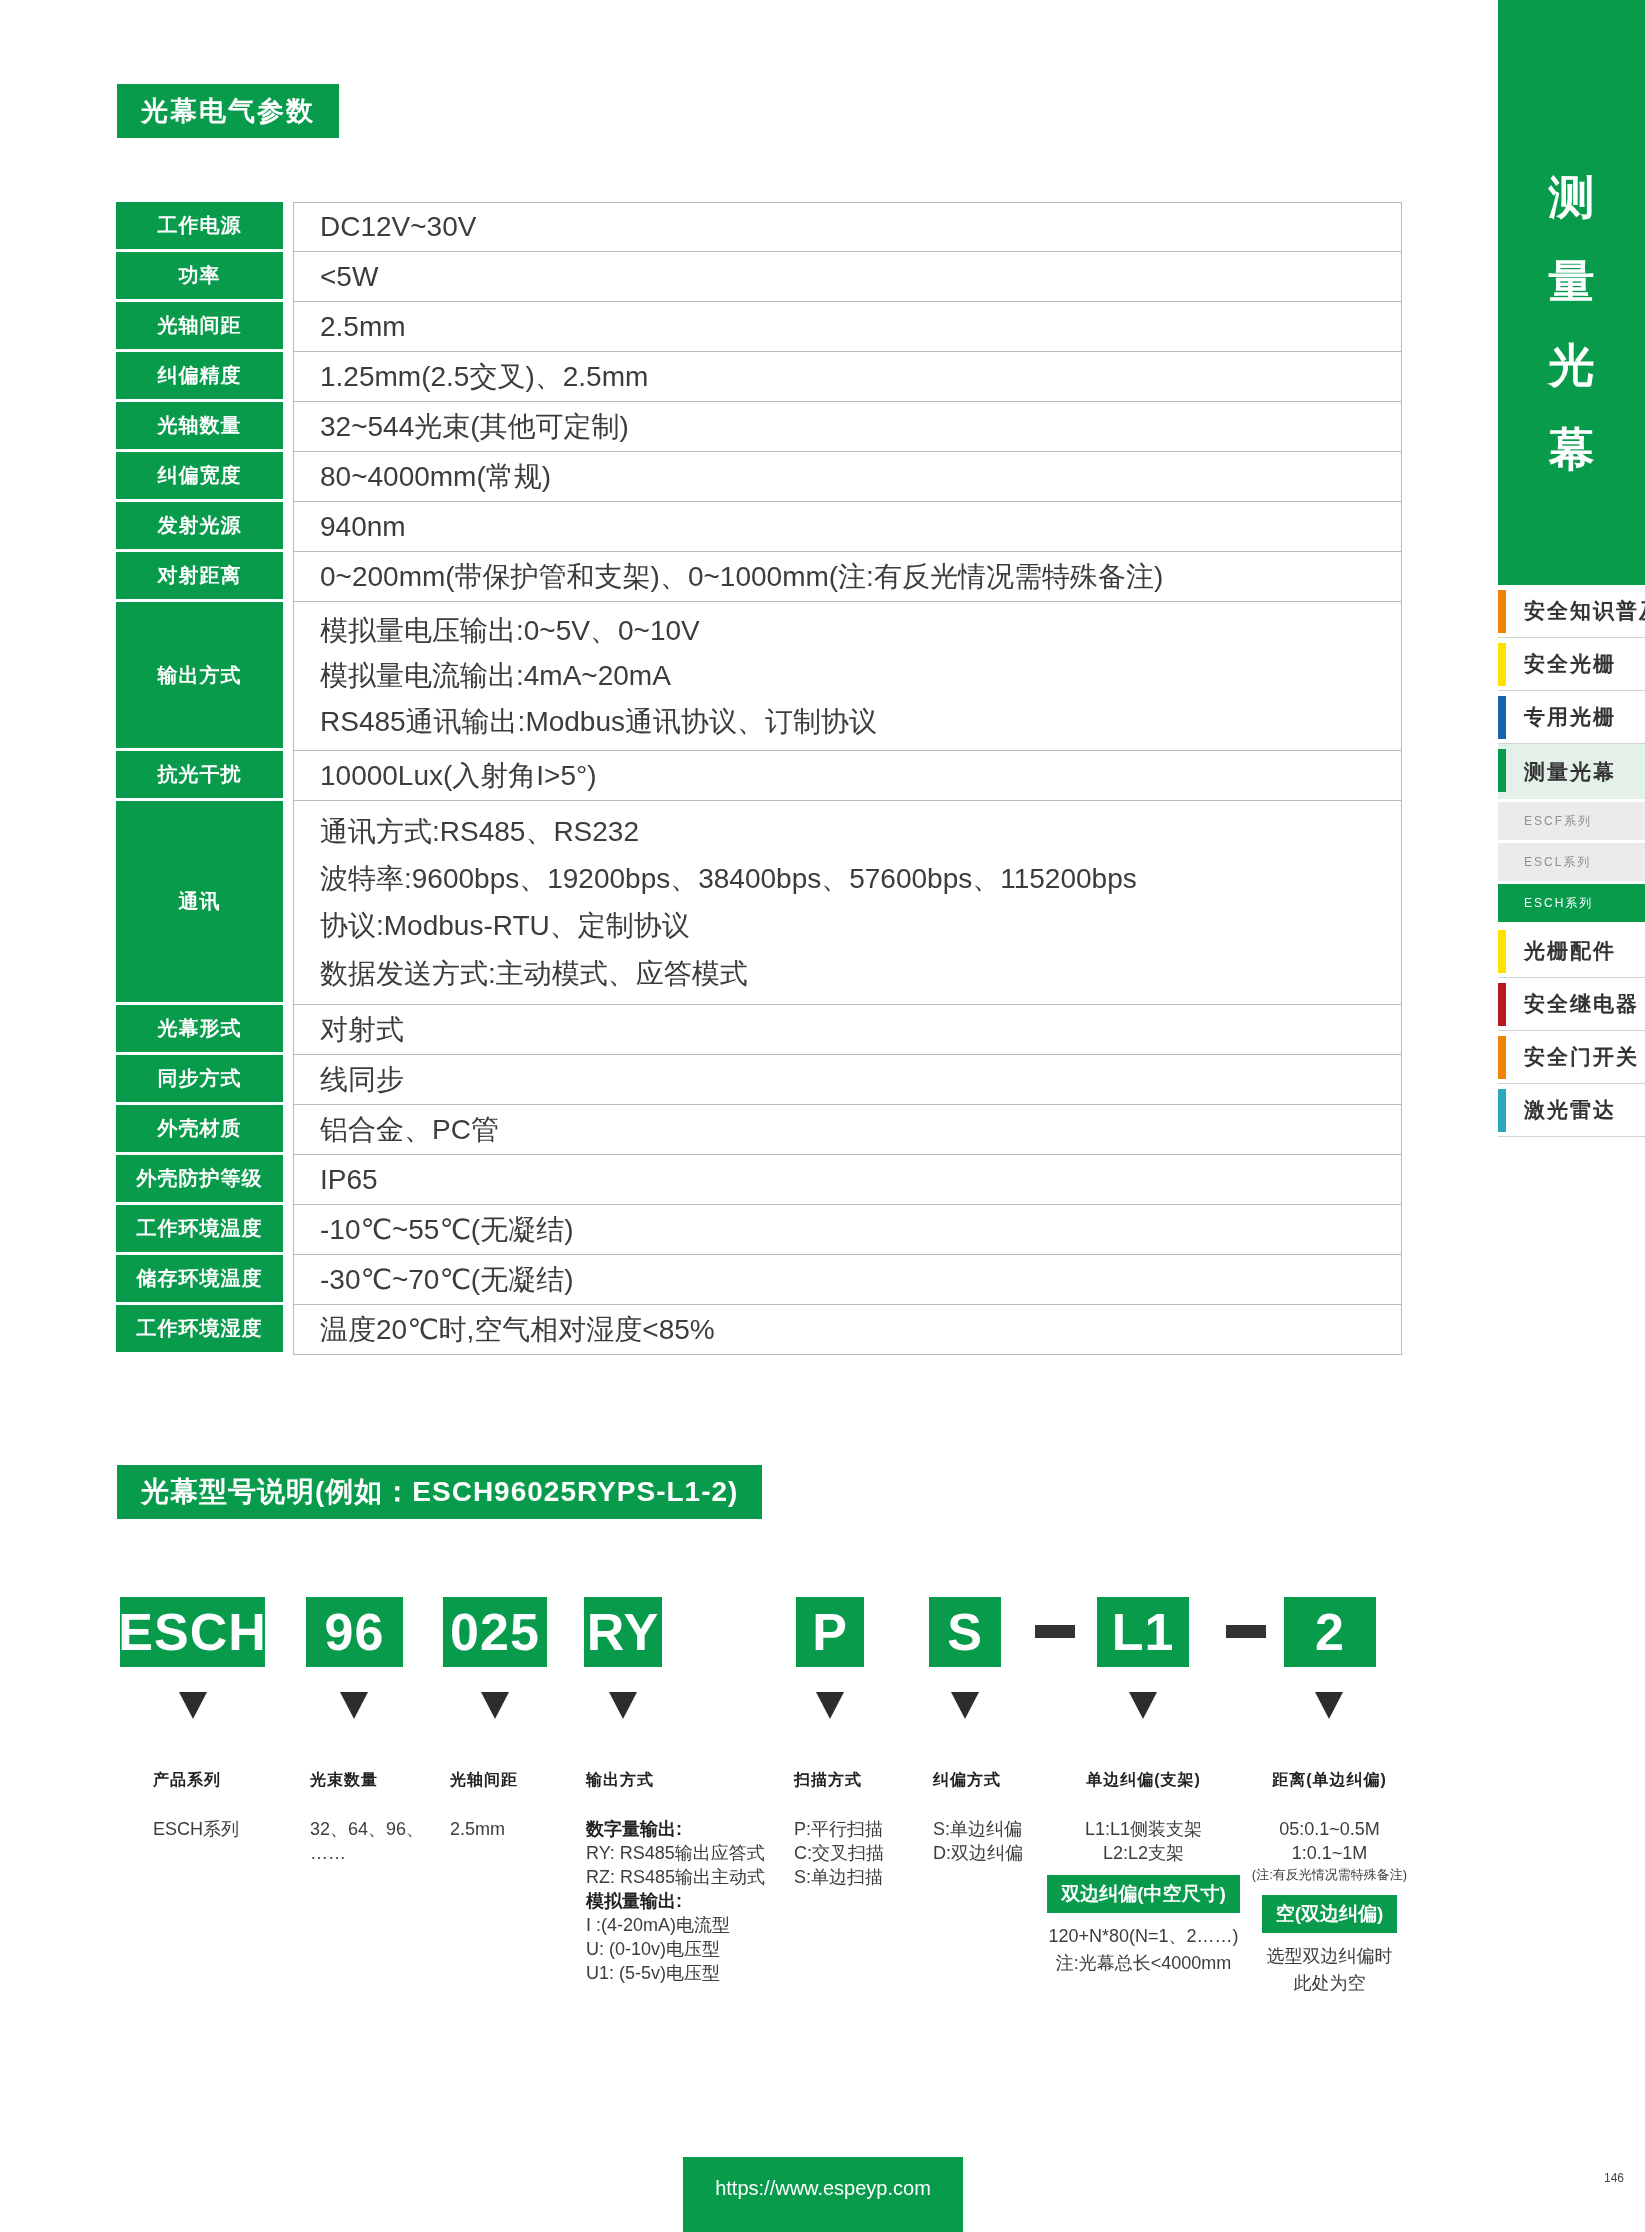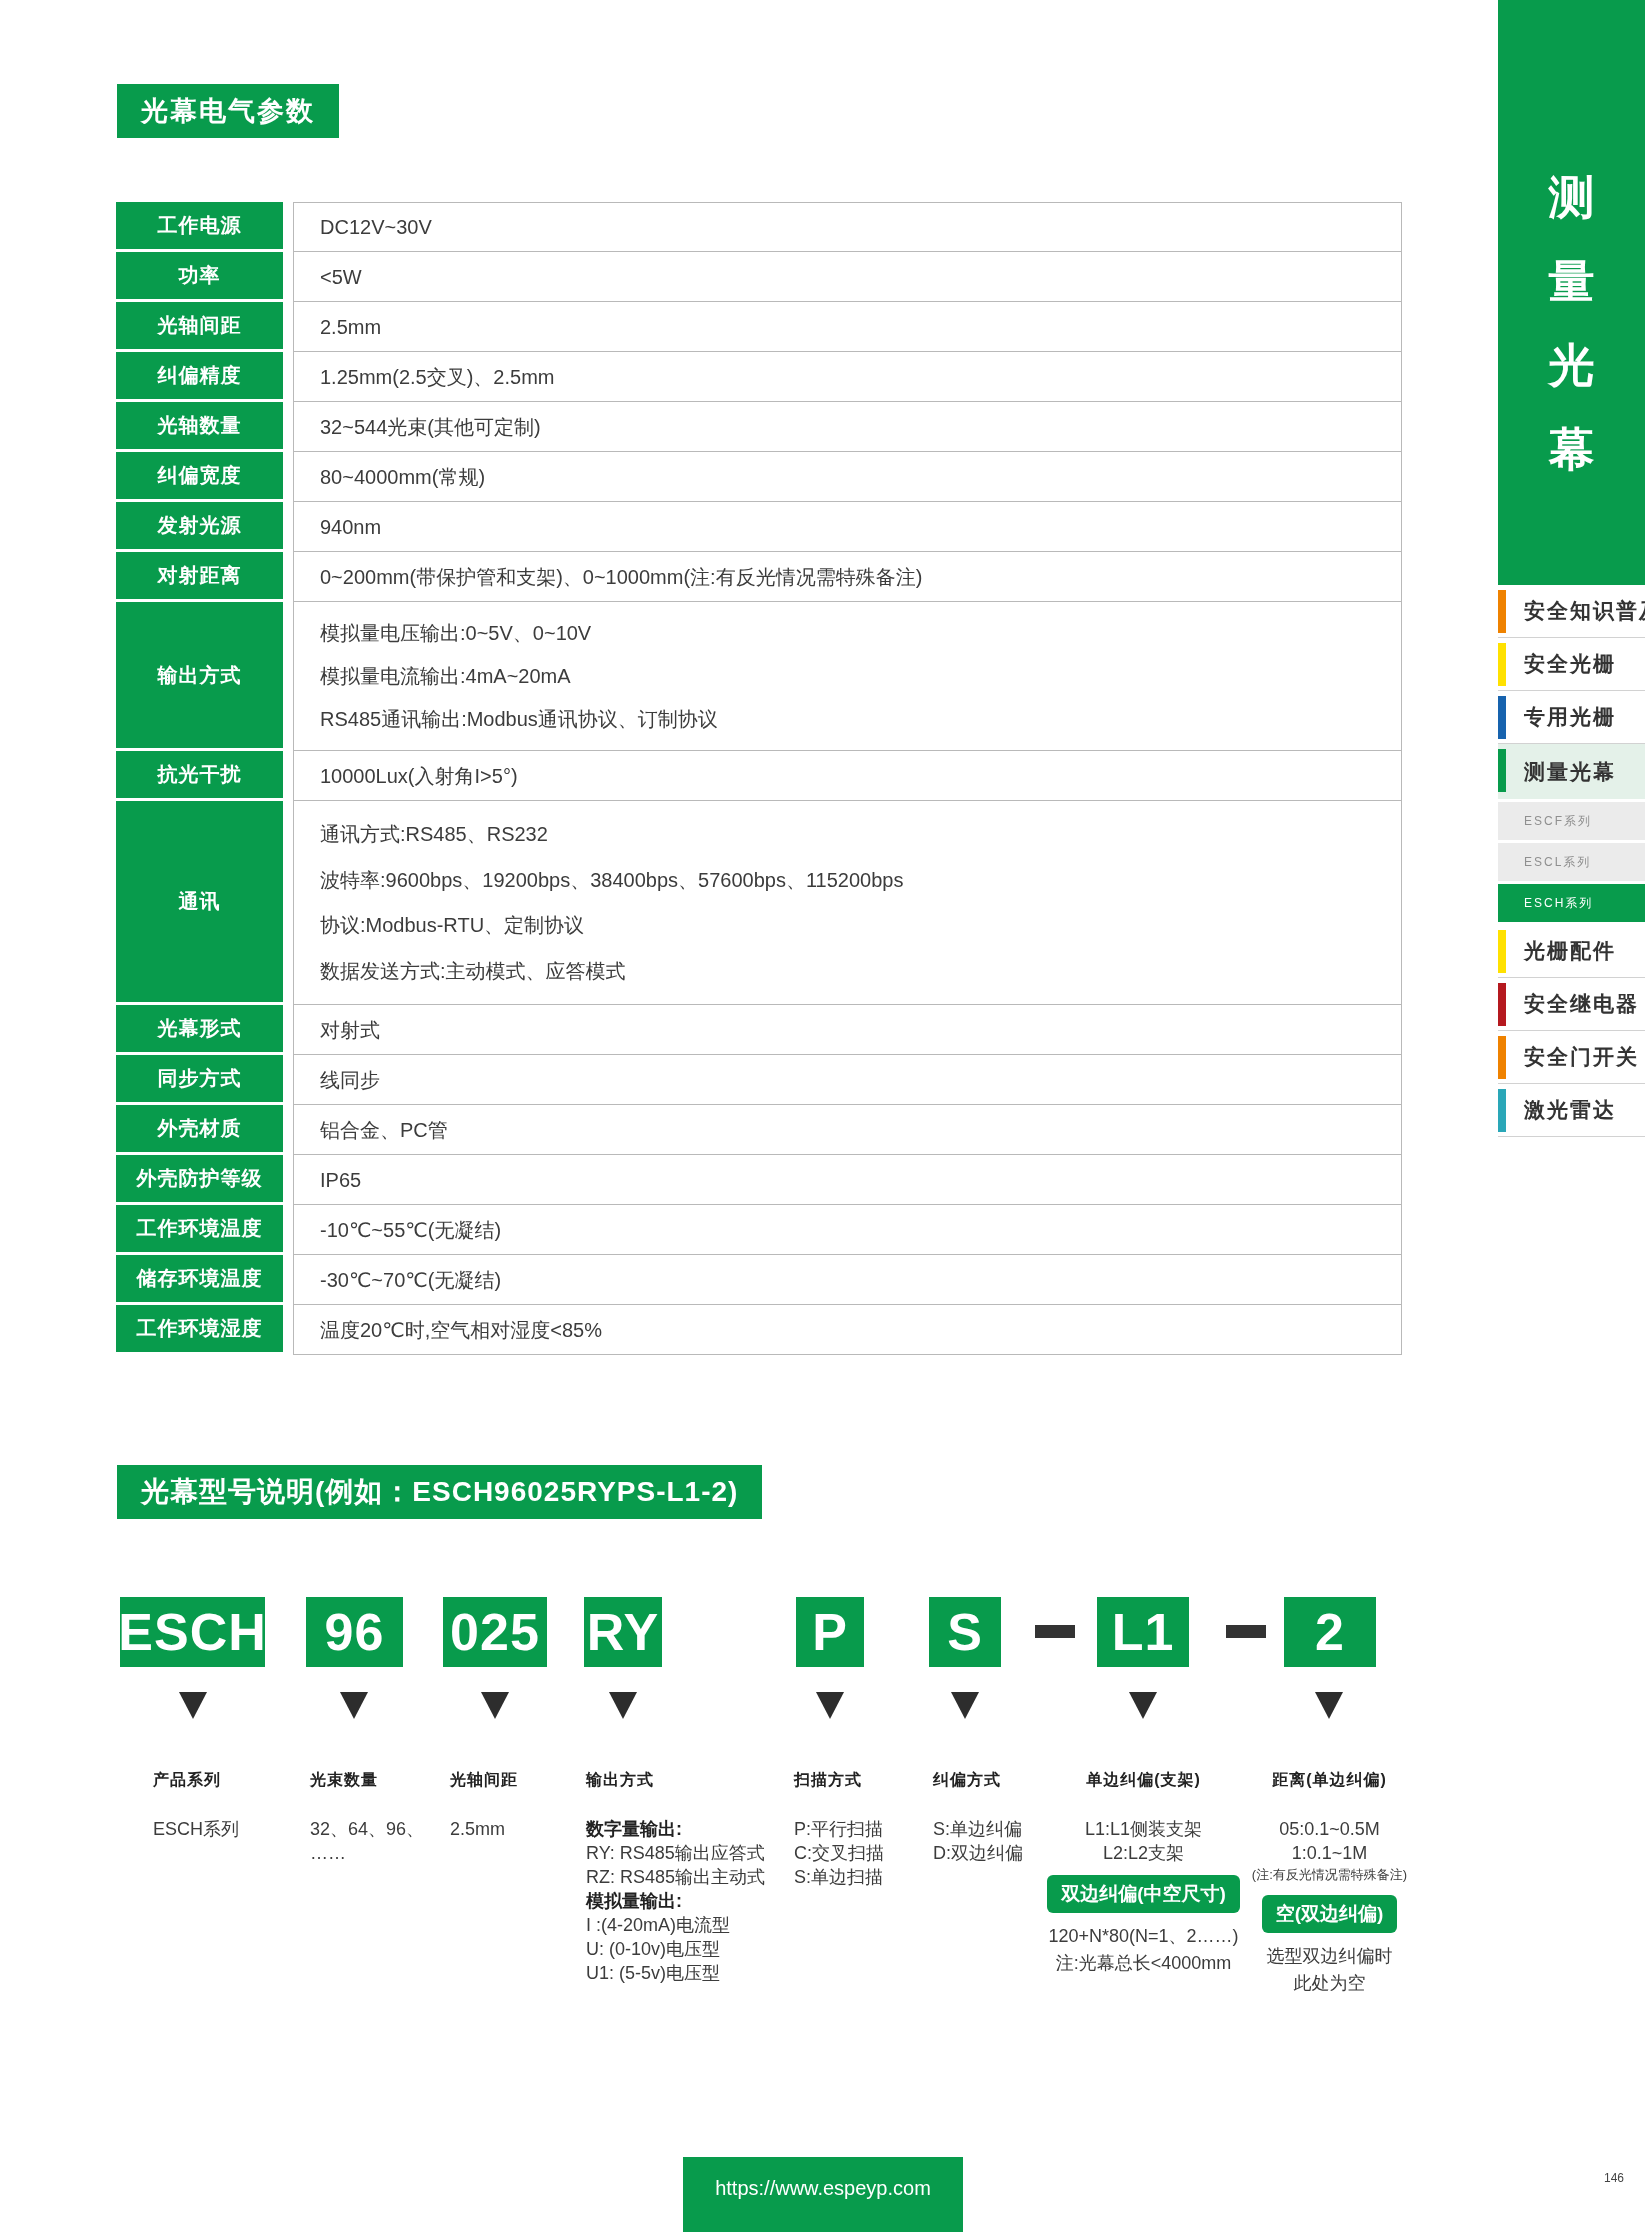--- a/index.html
+++ b/index.html
@@ -14,21 +14,21 @@
   .badge-sec2 { left:117px; top:1465px; height:54px; font-size:28px; letter-spacing:1px; }
 
   
   .spec-table { position:absolute; left:116px; top:202px; width:1286px; }
   .spec-row { position:relative; width:100%; }
   .spec-label { position:absolute; left:0; top:0; bottom:3px; width:167px; background:#089B4C;
                 color:#fff; font-size:20px; font-weight:bold; display:flex; align-items:center;
                 justify-content:center; text-align:center; letter-spacing:1px; }
   .spec-value { position:absolute; left:177px; right:0; top:0; bottom:0; background:#fff;
                 border-left:1px solid #b9b9b9; border-right:1px solid #b9b9b9;
-                border-bottom:1px solid #b9b9b9; color:#3c3c3c; font-size:20px;
+                border-bottom:1px solid #b9b9b9; color:#3c3c3c; font-size:28px;
                 display:flex; flex-direction:column; justify-content:space-evenly;
                 padding:0 0 0 26px; }
   .spec-row:first-child .spec-value { border-top:1px solid #b9b9b9; }
   .spec-value .line { line-height:1.2; }
 
   
   .side-banner { position:absolute; left:1498px; top:0; width:147px; height:585px;
                  background:#089B4C; color:#fff; text-align:center; }
   .side-banner .bchar { font-size:46px; font-weight:bold; line-height:84px; }
   .side-banner .bpad { height:155px; }
@@ -60,21 +60,21 @@
   
   .model-col { position:absolute; top:1770px; }
   .model-col .col-label { font-size:16px; font-weight:bold; color:#222; letter-spacing:1px;
                           white-space:nowrap; }
   .model-col .col-lines { margin-top:26px; }
   .model-col .col-line { font-size:18px; color:#3c3c3c; line-height:24px; white-space:nowrap; }
   .model-col .col-line.bold { font-weight:bold; color:#222; }
   .model-col .col-note { font-size:13px; color:#3c3c3c; line-height:20px; white-space:nowrap; }
   .col-badge { display:inline-block; background:#089B4C; color:#fff; font-size:19px;
                font-weight:bold; line-height:38px; padding:0 14px; margin-top:10px;
-               white-space:nowrap;border-radius:6px; }
+               white-space:nowrap; }
   .col-badge-lines { margin-top:10px; }
   .col-badge-lines .col-line { line-height:27px; }
 
   
   .footer-box { position:absolute; left:683px; top:2157px; width:280px; height:76px;
                 background:#089B4C; color:#fff; display:flex; justify-content:center;
                 padding-top:20px; font-size:20px; cursor:pointer; }
   .page-num { position:absolute; left:1604px; top:2171px; font-size:12px; color:#444; }
 </style>
 </head>

